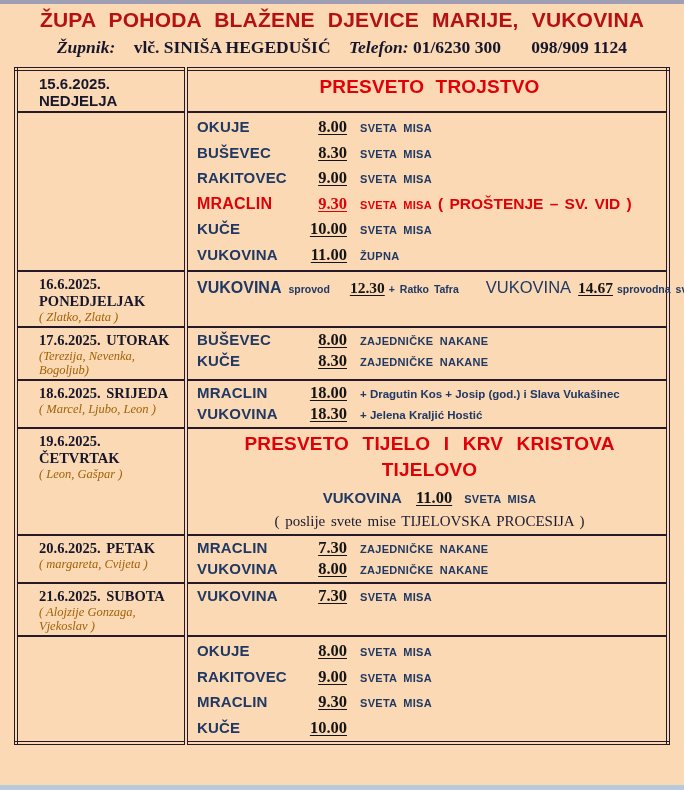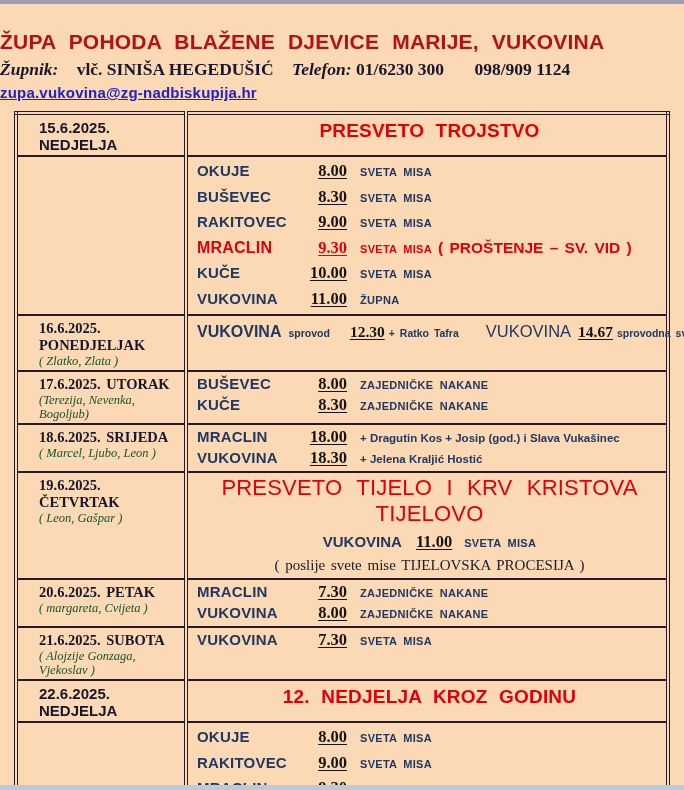--- a/index.html
+++ b/index.html
@@ -12,21 +12,21 @@
     --link:#2121c8;
     --time:#141414;
   }
   *{box-sizing:border-box;margin:0;padding:0;}
   html,body{width:684px;height:790px;overflow:hidden;}
   body{background:var(--bg);font-family:"Liberation Sans",sans-serif;position:relative;}
   .top-edge{position:absolute;top:0;left:0;width:684px;height:4px;background:#9e9eb4;}
   .bottom-edge{position:absolute;bottom:0;left:0;width:684px;height:5px;background:#b9cbdb;}
 
   
-  .header{padding-top:30px;text-align:left;}
+  .header{padding-top:8px;text-align:center;}
   .parish-title{color:var(--hdr-red);font-size:21px;font-weight:bold;word-spacing:7px;letter-spacing:.2px;}
   .pastor-line{margin-top:5px;font-family:"Liberation Serif",serif;font-size:17.5px;color:var(--dark);font-weight:bold;}
   .pastor-line .it{font-style:italic;}
   .pastor-line .sp{margin-left:14px;}
   .pastor-line .sp2{margin-left:26px;}
   .email-line{margin-top:4px;}
   .email-line a{color:var(--link);font-size:15px;font-weight:bold;text-decoration:underline;letter-spacing:.2px;}
 
   
   table.sched{border-collapse:collapse;margin:9px 0 0 14px;width:656px;table-layout:fixed;background:var(--bg);
@@ -35,21 +35,21 @@
   td.left{width:170px;border-right:4px double var(--line);}
   td.right{padding-left:9px;}
   tr:nth-child(1) td{height:30px}  tr:nth-child(2) td{height:143px}
   tr:nth-child(3) td{height:30px}  tr:nth-child(4) td{height:37px}
   tr:nth-child(5) td{height:37px}  tr:nth-child(6) td{height:104px}
   tr:nth-child(7) td{height:39px}  tr:nth-child(8) td{height:27px}
   tr:nth-child(9) td{height:31px}  tr:nth-child(10) td{height:163px}
 
   .date{font-family:"Liberation Serif",serif;font-size:14.5px;font-weight:bold;color:var(--dark);word-spacing:2px;line-height:17px;padding-top:2px;}
   .date.sunday{font-family:"Liberation Sans",sans-serif;font-size:15px;word-spacing:3px;}
-  .names{font-family:"Liberation Serif",serif;font-style:italic;font-size:12.5px;color:#14532d;line-height:14px;}
+  .names{font-family:"Liberation Serif",serif;font-style:italic;font-size:12.5px;color:#a16207;line-height:14px;}
 
   .row-title{color:var(--red);font-size:19px;font-weight:bold;text-align:center;word-spacing:6px;padding-top:3px;letter-spacing:.2px;}
 
   .sitem{line-height:23.5px;white-space:nowrap;}
   .compact .sitem{line-height:19px;}
   .place{display:inline-block;width:100px;color:var(--navy);font-weight:bold;font-size:15px;letter-spacing:.2px;}
   .time{display:inline-block;width:50px;text-align:right;font-family:"Liberation Serif",serif;
         font-size:16.5px;font-weight:bold;color:var(--time);text-decoration:underline;text-underline-offset:2px;}
   .descwrap{margin-left:13px;}
   .d{font-size:11px;font-weight:bold;color:var(--navy);word-spacing:3px;letter-spacing:.3px;}
@@ -60,43 +60,40 @@
   .sitem.red .time{color:var(--red);}
   .descwrap>*{margin-right:6px;}
 
   .inline-line{line-height:27px;white-space:nowrap;}
   .inline-line .p-bigbold{color:var(--navy);font-weight:bold;font-size:16px;margin-right:7px;}
   .inline-line .p-big{color:var(--navy);font-size:16.5px;margin:0 7px;}
   .inline-line .p-small{color:var(--navy);font-size:10.5px;font-weight:600;margin-right:20px;word-spacing:2px;}
   .inline-line .p-time{display:inline;width:auto;margin-right:4px;font-size:15.5px;}
 
   .feast{text-align:center;}
-  .feast-title{color:var(--red);font-size:22px;font-weight:normal;word-spacing:8px;line-height:26px;letter-spacing:.2px;}
+  .feast-title{color:var(--red);font-size:19px;font-weight:bold;word-spacing:8px;line-height:26px;letter-spacing:.2px;}
   .feast-sched{margin-top:3px;line-height:23px;}
   .feast-sched .fplace{color:var(--navy);font-weight:bold;font-size:15px;margin-right:14px;}
   .feast-sched .ftime{font-family:"Liberation Serif",serif;font-size:16.5px;font-weight:bold;color:var(--time);
         text-decoration:underline;text-underline-offset:2px;margin-right:12px;}
   .feast-note{font-family:"Liberation Serif",serif;color:#1a1a30;font-size:15px;line-height:21px;word-spacing:2px;}
 </style>
 </head>
 <body>
 
 <div class="top-edge"></div>
 
 <div class="header">
   <div class="parish-title">ŽUPA POHODA BLAŽENE DJEVICE MARIJE, VUKOVINA</div>
   <div class="pastor-line">
     <span class="it">Župnik:</span>
     <span class="sp">vlč. SINIŠA HEGEDUŠIĆ</span>
     <span class="it sp">Telefon:</span>
     <span>01/6230 300</span>
     <span class="sp2">098/909 1124</span>
-  </div>
-  <div class="email-line">
-    <a href="#">zupa.vukovina@zg-nadbiskupija.hr</a>
   </div>
 </div>
 
 <table class="sched">
   <tbody id="rows">
       <tr>
         <td class="left">
           <div class="date sunday">15.6.2025. NEDJELJA</div>
         </td>
         <td class="right">
@@ -170,28 +167,20 @@
       <tr>
         <td class="left">
           <div class="date">21.6.2025. SUBOTA</div>
           <div class="names">( Alojzije Gonzaga, Vjekoslav )</div>
         </td>
         <td class="right compact">
           <div class="sitem"><span class="place">VUKOVINA</span><span class="time">7.30</span><span class="descwrap"><span class="d">SVETA MISA</span></span></div>
         </td>
       </tr>
       <tr>
-        <td class="left">
-          <div class="date sunday">22.6.2025. NEDJELJA</div>
-        </td>
-        <td class="right">
-          <div class="row-title">12. NEDJELJA KROZ GODINU</div>
-        </td>
-      </tr>
-      <tr>
         <td class="left"></td>
         <td class="right">
           <div class="sitem"><span class="place">OKUJE</span><span class="time">8.00</span><span class="descwrap"><span class="d">SVETA MISA</span></span></div>
           <div class="sitem"><span class="place">RAKITOVEC</span><span class="time">9.00</span><span class="descwrap"><span class="d">SVETA MISA</span></span></div>
           <div class="sitem"><span class="place">MRACLIN</span><span class="time">9.30</span><span class="descwrap"><span class="d">SVETA MISA</span></span></div>
           <div class="sitem"><span class="place">KUČE</span><span class="time">10.00</span><span class="descwrap"></span></div>
         </td>
       </tr>
     </tbody>
 </table>

